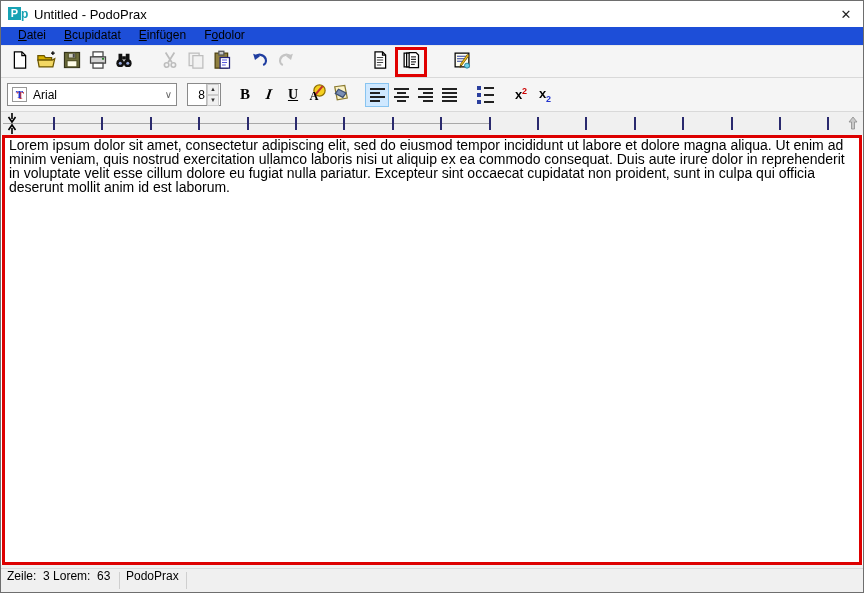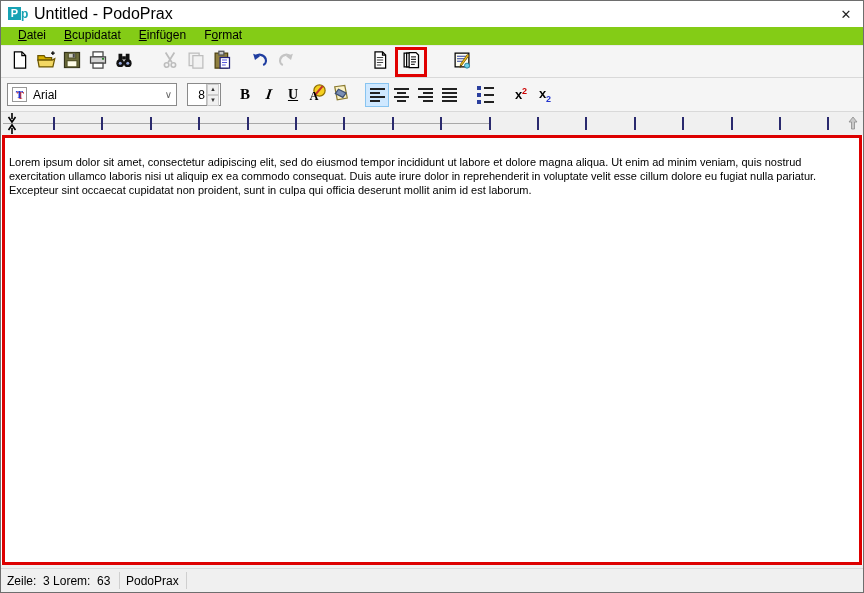--- a/index.html
+++ b/index.html
@@ -4,25 +4,25 @@
 <style>
   * { margin:0; padding:0; box-sizing:border-box; }
   html,body { width:864px; height:593px; background:#fff; font-family:"Liberation Sans",sans-serif; }
   .window { width:864px; height:593px; border:1px solid #6e6e6e; background:#fff; display:flex; flex-direction:column; overflow:hidden; }
 
   
   .titlebar { height:26px; background:#fff; display:flex; align-items:center; padding-left:7px; flex:0 0 auto; }
   .appicon { width:20px; height:15px; position:relative; margin-right:6px; }
   .appicon .sq { position:absolute; left:0; top:0; width:13px; height:13px; background:#17a2b4; color:#fff; font-weight:bold; font-size:11px; line-height:13px; text-align:center; }
   .appicon .p2 { position:absolute; left:13px; top:1px; color:#17a2b4; font-weight:bold; font-size:12px; line-height:13px; }
-  .title-text { font-size:16px; color:#000; }
+  .title-text { font-size:13px; color:#000; }
   .close-btn { margin-left:auto; width:34px; height:26px; display:flex; align-items:center; justify-content:center; font-size:13px; color:#222; cursor:default; }
 
   
-  .menubar { height:19px; background:#84cc16; display:flex; align-items:center; padding-left:8px; gap:0; flex:0 0 auto; border-bottom:1px solid #e9e9e9; }
+  .menubar { height:19px; background:#1d4ed8; display:flex; align-items:center; padding-left:8px; gap:0; flex:0 0 auto; border-bottom:1px solid #e9e9e9; }
   .menu-item { font-size:12px; color:#000; padding:1px 9px 3px 9px; cursor:default; }
   .menu-item .hot { text-decoration:underline; }
 
   
   .toolbar { height:32px; background:#f5f5f5; border-bottom:1px solid #d9d9d9; display:flex; align-items:center; padding-left:6px; flex:0 0 auto; }
   .tbtn { width:26px; height:26px; display:flex; align-items:center; justify-content:center; flex:0 0 auto; }
   .gap-sm { width:12px; } .gap-md { width:20px; } .gap-xl { width:68px; }
   .hibox { border:3px solid #e00000; width:32px; height:30px; display:flex; align-items:center; justify-content:center; margin:0 2px; }
 
   
@@ -55,27 +55,27 @@
 
   
   .ruler { height:23px; background:#f0f0f0; position:relative; flex:0 0 auto; }
   .ruler-line { position:absolute; left:2px; top:11px; height:1px; background:#a8a8a8; }
   .tick { position:absolute; top:5px; width:2px; height:13px; background:#2a2a6e; }
   .ind-left { position:absolute; left:4px; top:0; }
   .ind-right { position:absolute; right:5px; top:4px; }
 
   
   .editor { flex:1 1 auto; margin:0 1px; border:3px solid #dd0000; background:#fff; overflow:hidden; }
-  .editor-text { font-family:"Liberation Sans",sans-serif; font-size:11px; line-height:14px; color:#000; padding:17px 4px; }
+  .editor-text { font-family:"Liberation Sans",sans-serif; font-size:14px; line-height:14px; color:#000; padding:0 4px; }
 
   .gapstrip { height:3px; background:#f0f0f0; flex:0 0 auto; }
 
   
   .statusbar { height:24px; background:#f0f0f0; border-top:1px solid #d9d9d9; display:flex; align-items:stretch; font-size:12px; color:#000; flex:0 0 auto; }
-  .sb-cell { display:flex; align-items:center; padding:0 6px; white-space:pre; }
+  .sb-cell { display:flex; padding:0 6px; white-space:pre; }
   .sb-sep { width:1px; background:#cfcfcf; margin:3px 0; }
   .sb-pos { width:118px; } .sb-mod { width:66px; }
 </style>
 </head>
 <body>
 
 <div class="window">
 
   <div class="titlebar">
     <span class="appicon">
@@ -83,21 +83,21 @@
       <span class="p2">p</span>
     </span>
     <span class="title-text">Untitled - PodoPrax</span>
     <span class="close-btn">✕</span>
   </div>
 
   <div class="menubar">
     <span class="menu-item"><span></span><span class="hot">D</span><span>atei</span></span>
     <span class="menu-item"><span></span><span class="hot">B</span><span>cupidatat</span></span>
     <span class="menu-item"><span></span><span class="hot">E</span><span>infügen</span></span>
-    <span class="menu-item"><span>F</span><span class="hot">o</span><span>rmat</span></span>
+    <span class="menu-item"><span>F</span><span class="hot">o</span><span>dolor</span></span>
   </div>
 
   <div class="toolbar">
     <span class="tbtn">
         <span><svg width="20" height="20" viewBox="0 0 16 16">
             <path d="M3.5 1.5h6l3 3v10h-9z" fill="#fff" stroke="#000"></path>
             <path d="M9.5 1.5v3h3" fill="none" stroke="#000"></path>
           </svg></span>
       </span>
     <span class="tbtn">

